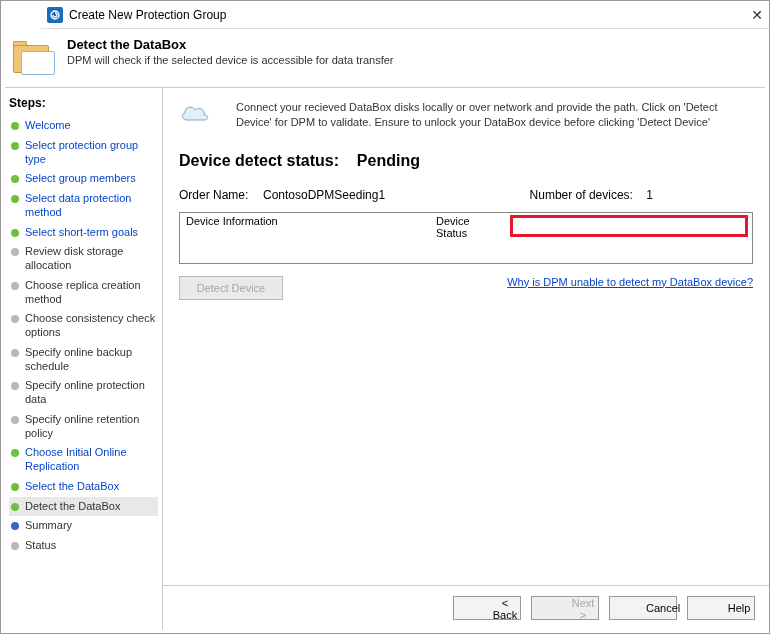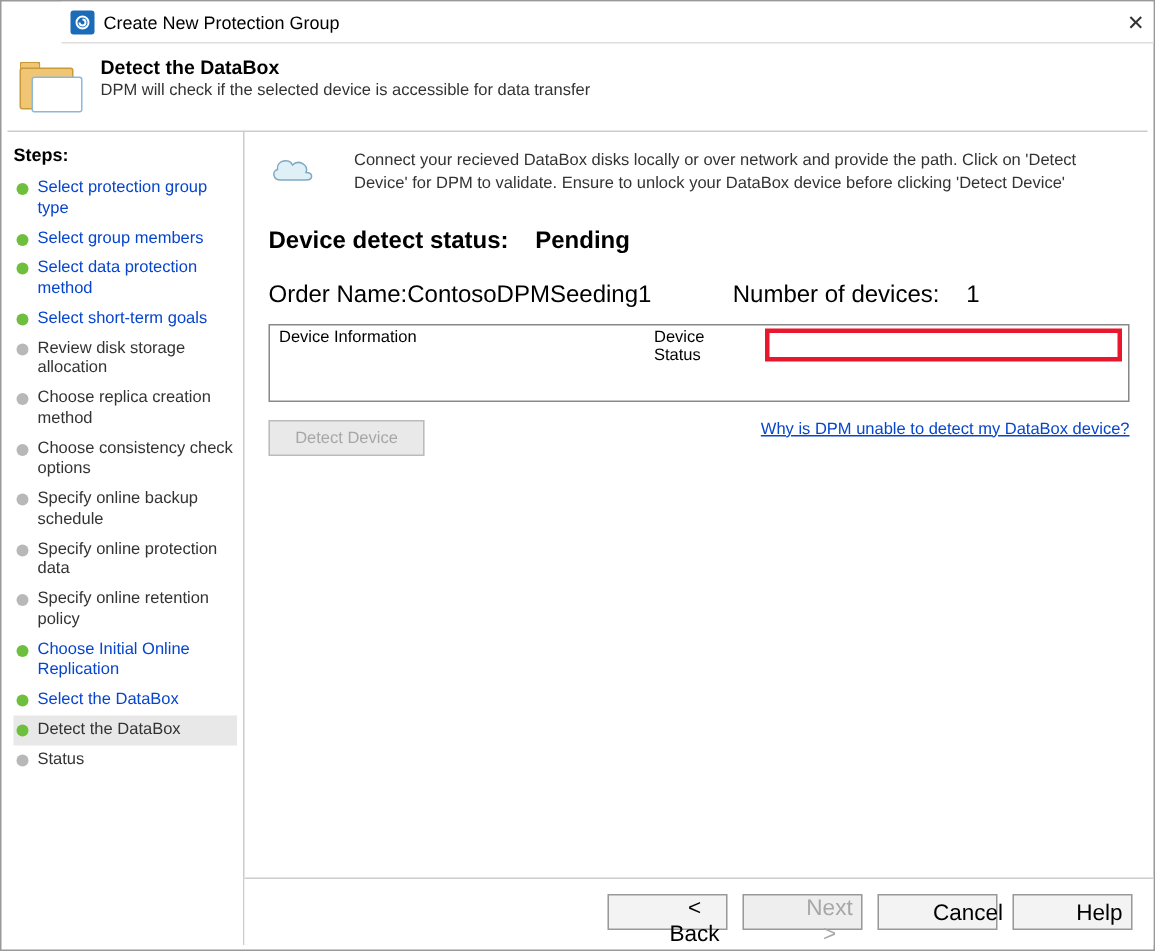--- a/index.html
+++ b/index.html
@@ -112,21 +112,22 @@
     }
     .cloud-icon {
       width: 32px; height: 22px; position: relative; flex-shrink: 0; margin-top: 2px;
     }
     .cloud-icon svg { width: 32px; height: 22px; }
     .info-text { font-size: 11px; color: #333; line-height: 1.35; }
     .status-line { font-size: 16px; margin-bottom: 18px; }
     .status-line b { font-weight: bold; }
     .order-line {
       display: flex;
-      font-size: 16px;
+      gap: 12px;
+      font-size: 12px;
       margin-bottom: 10px;
     }
     .order-line .lbl { min-width: 72px; }
     .order-line .val { min-width: 160px; }
     .order-line .devcount { margin-left: auto; padding-right: 100px; }
     .device-box {
       border: 1px solid #888;
       height: 52px;
       display: flex;
       flex-direction: row;
@@ -171,24 +172,24 @@
       position: absolute;
       bottom: 0; left: 0; right: 0;
       padding: 10px 14px;
       border-top: 1px solid #ccc;
       display: flex;
       justify-content: flex-end;
       gap: 10px;
       background: #fff;
     }
     .footer button {
-      width: 80px; height: 24px;
+      width: 68px; height: 24px;
       border: 1px solid #999;
       background: #f3f3f3;
-      font-size: 15px;
+      font-size: 11px;
       cursor: pointer;
       padding-left: 36px;
     }
     .footer button:disabled {
       color: #a7a7a7;
       cursor: default;
       background: #eee;
     }
   </style>
 </head>
@@ -217,20 +218,24 @@
   </div>
 </div>
 <hr class="hr-top">
 
 <div class="body">
   <div class="sidebar">
     <div class="steps-title">Steps:</div>
     <div id="steps-container">
         <div class="step">
           <span class="bullet done"></span>
+          <span class="step-label">Welcome</span>
+        </div>
+        <div class="step">
+          <span class="bullet done"></span>
           <span class="step-label">Select protection group type</span>
         </div>
         <div class="step">
           <span class="bullet done"></span>
           <span class="step-label">Select group members</span>
         </div>
         <div class="step">
           <span class="bullet done"></span>
           <span class="step-label">Select data protection method</span>
         </div>
@@ -266,20 +271,24 @@
           <span class="bullet done"></span>
           <span class="step-label">Choose Initial Online Replication</span>
         </div>
         <div class="step">
           <span class="bullet done"></span>
           <span class="step-label">Select the DataBox</span>
         </div>
         <div class="step grey current">
           <span class="bullet done"></span>
           <span class="step-label">Detect the DataBox</span>
+        </div>
+        <div class="step grey">
+          <span class="bullet active"></span>
+          <span class="step-label">Summary</span>
         </div>
         <div class="step grey">
           <span class="bullet pending"></span>
           <span class="step-label">Status</span>
         </div>
       </div>
   </div>
 
   <div class="content">
     <div class="info-row">

